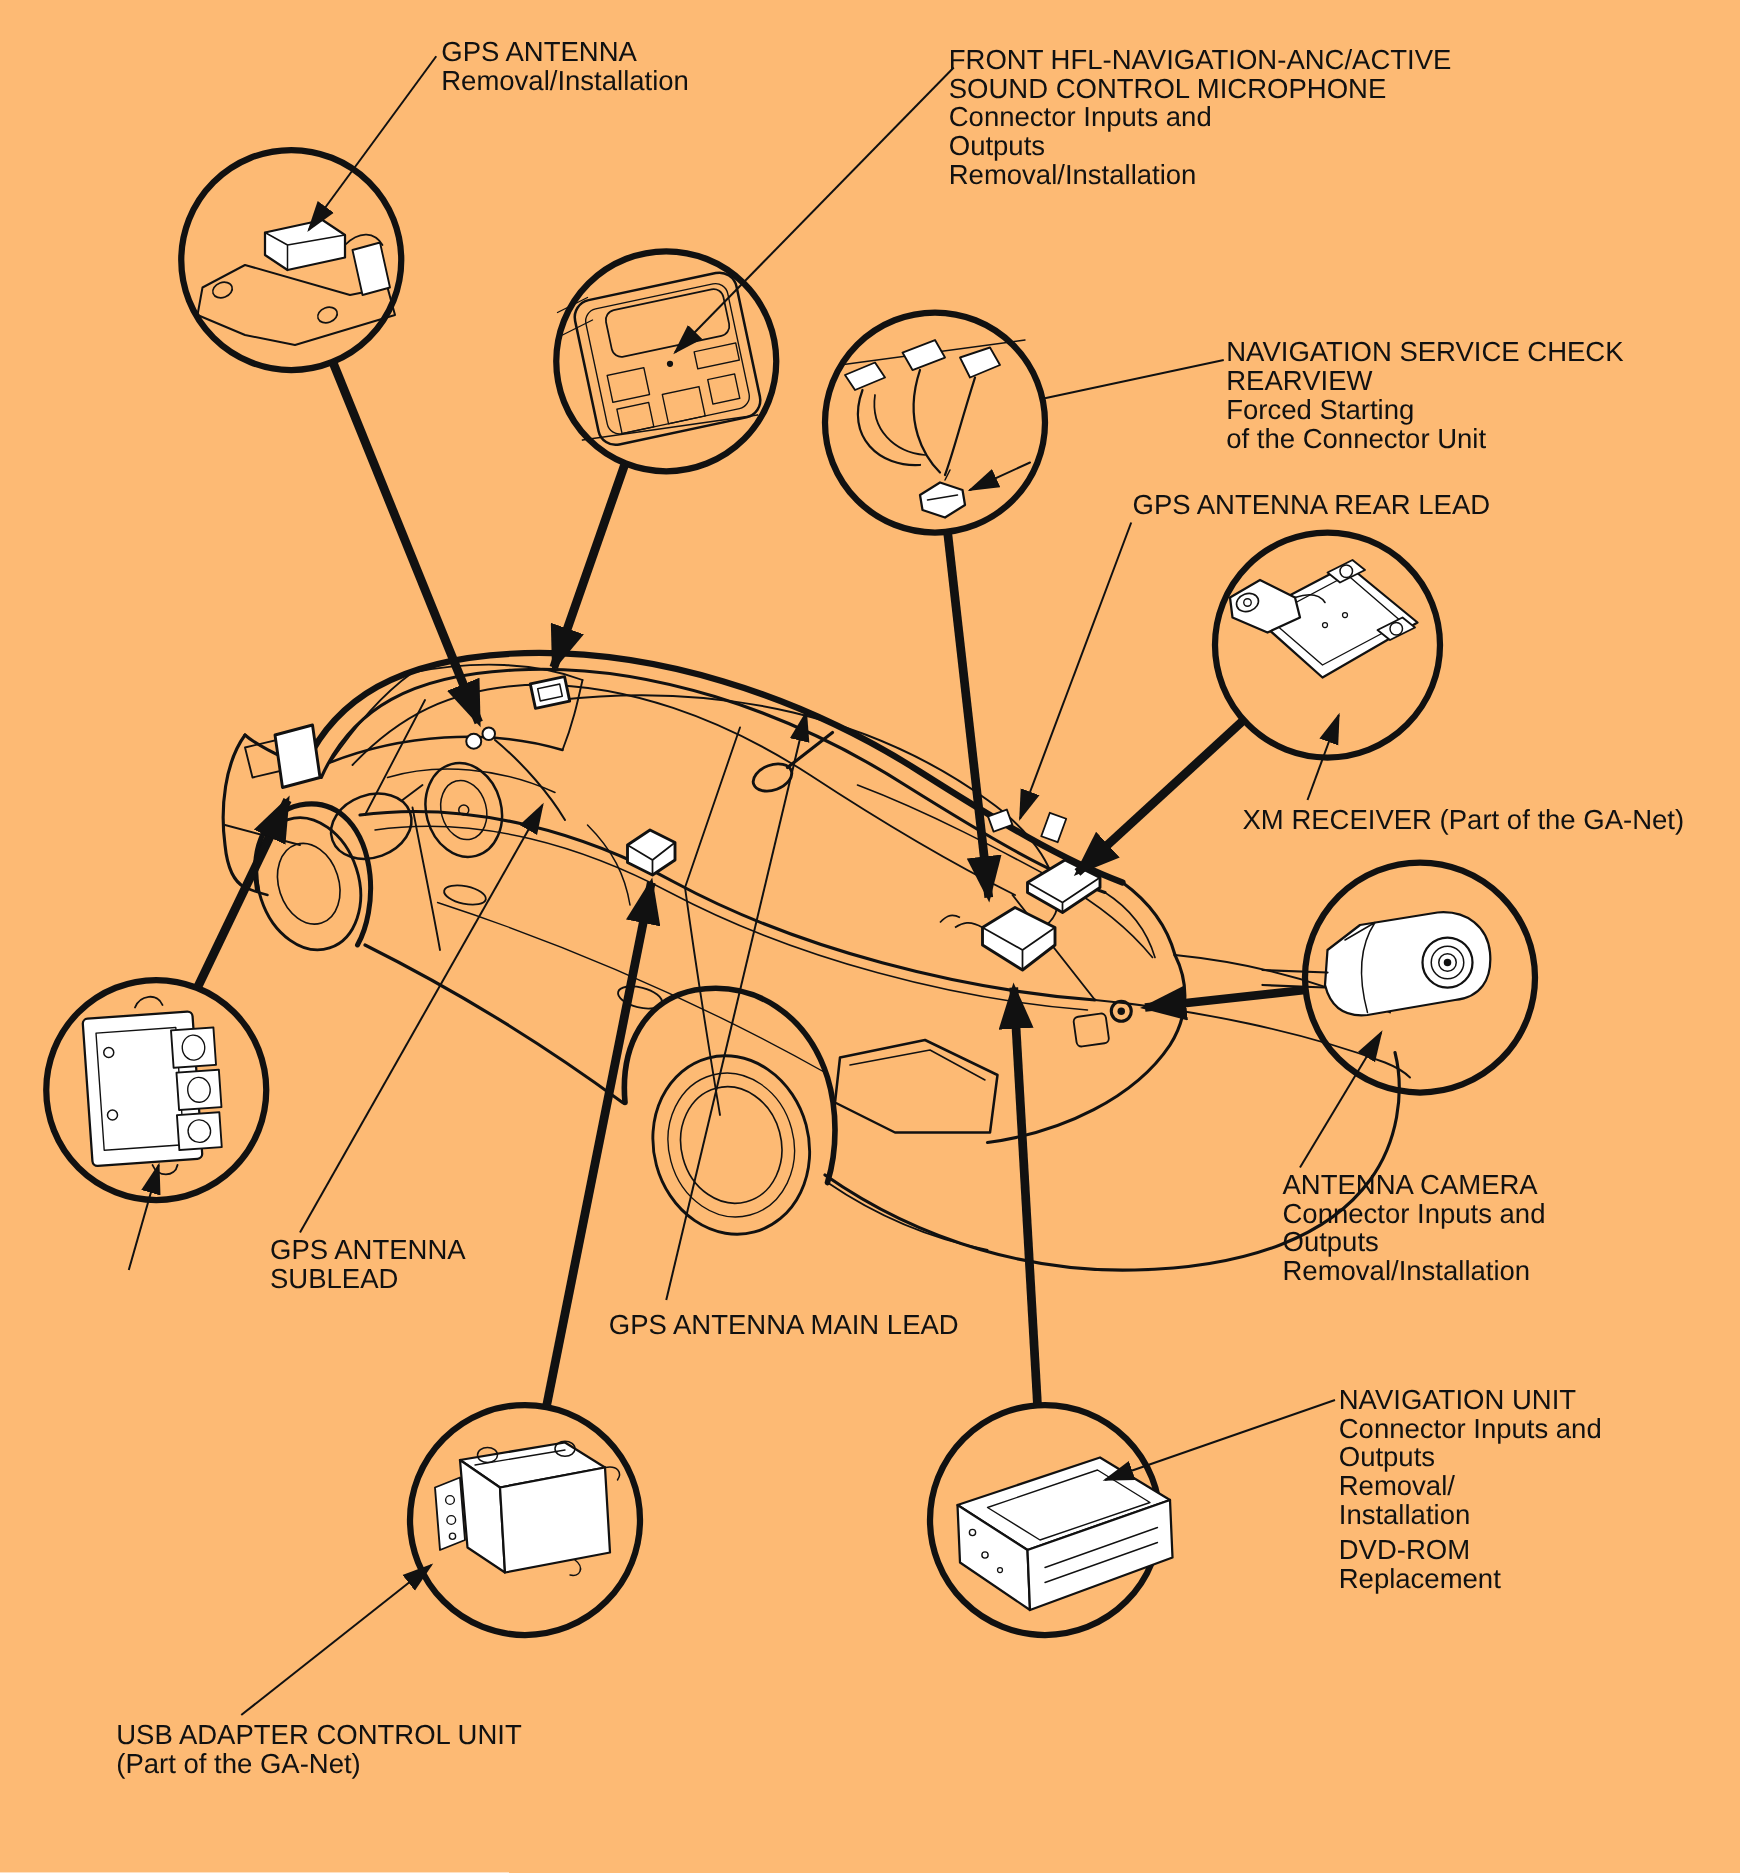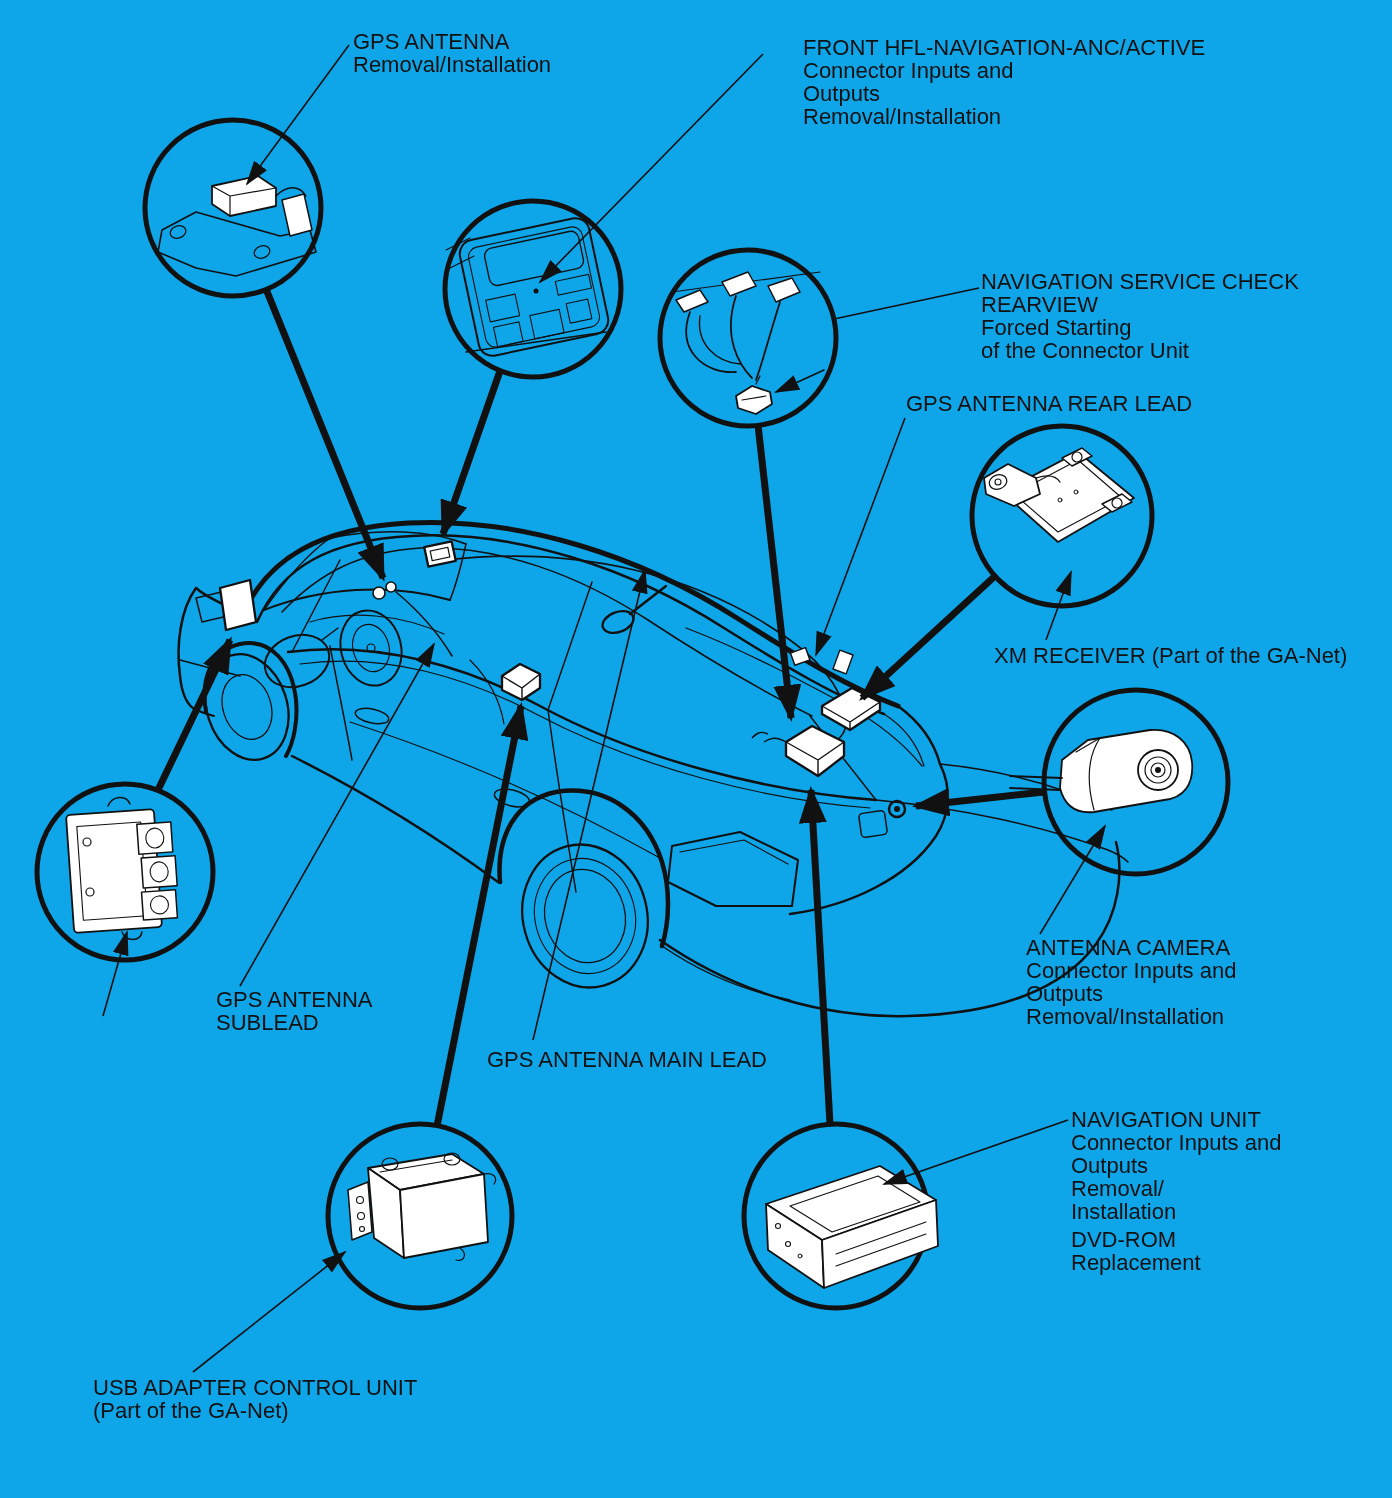--- a/index.html
+++ b/index.html
@@ -1,16 +1,16 @@
 <!DOCTYPE html>
 <html><head>
 <meta charset="utf-8">
 <style>
   html,body{margin:0;padding:0;background:#fff;}
-  #stage{position:relative;width:1392px;height:1498px;background:#0ea5e9;overflow:hidden;
+  #stage{position:relative;width:1392px;height:1498px;background:#fdba74;overflow:hidden;
          font-family:"Liberation Sans",sans-serif;color:#111;}
   #art{position:absolute;left:0;top:0;}
   .lbl{position:absolute;font-size:22px;line-height:23px;white-space:nowrap;color:#111;}
   .lbl div{min-height:23px;}
   .link{text-underline-offset:3px;text-decoration-thickness:2px;}
   .gap{margin-top:5px;}
 </style>
 </head>
 <body>
 
@@ -266,22 +266,23 @@
     <path d="M 437 1126 L 521 706" stroke-width="7" marker-end="url(#ahThick)"></path>
     <path d="M 830 1124 L 811 790" stroke-width="7" marker-end="url(#ahThick)"></path>
   </g>
 </svg>
 
   <div class="lbl" style="left:353px;top:30px">
     <div>GPS ANTENNA</div>
     <div class="link">Removal/Installation</div>
   </div>
 
-  <div class="lbl" style="left:803px;top:36px">
+  <div class="lbl" style="left:759px;top:36px">
     <div>FRONT HFL-NAVIGATION-ANC/ACTIVE</div>
+    <div>SOUND CONTROL MICROPHONE</div>
     <div class="link">Connector Inputs and</div>
     <div class="link">Outputs</div>
     <div class="link">Removal/Installation</div>
   </div>
 
   <div class="lbl" style="left:981px;top:270px">
     <div>NAVIGATION SERVICE CHECK</div>
     <div>REARVIEW</div>
     <div class="link">Forced Starting</div>
     <div class="link">of the Connector Unit</div>

